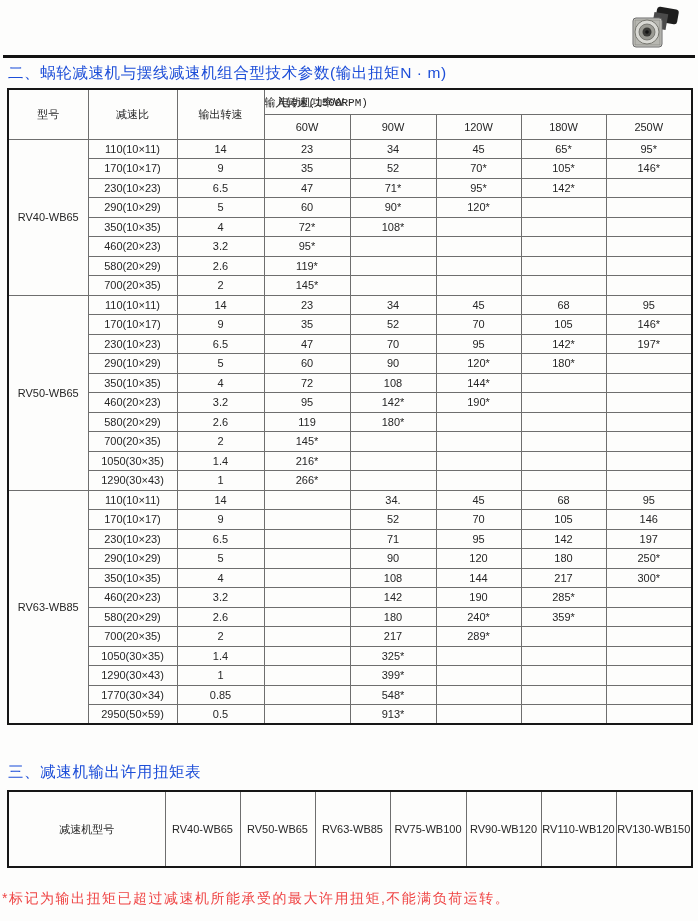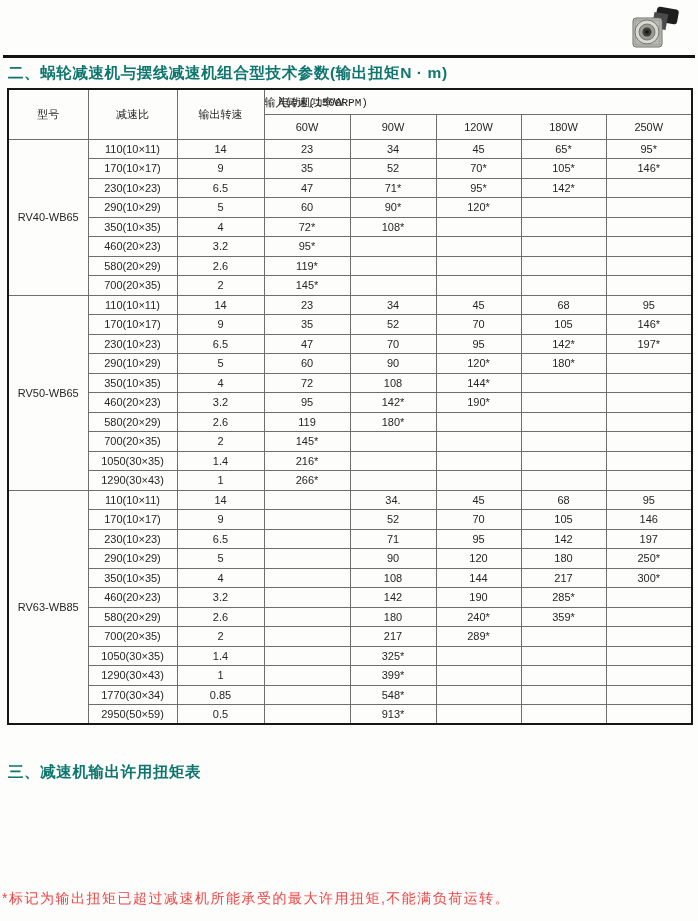--- a/index.html
+++ b/index.html
@@ -19,22 +19,22 @@
     position: absolute;
     top: 55px; left: 3px;
     width: 692px; height: 3px;
     background: #121212;
   }
 
   .title {
     position: absolute;
     left: 8px;
     font-size: 15.5px;
-    font-weight: bold;
-    color: #0f766e;
+    font-weight: normal;
+    color: #1d4ed8;
     letter-spacing: 0.6px;
     white-space: nowrap;
   }
   #title1 { top: 63px; }
   #title2 { top: 762px; }
 
   table {
     border-collapse: collapse;
     table-layout: fixed;
     position: absolute;
@@ -428,18 +428,28 @@
       <col style="width:157px">
         <col style="width:75px">
         <col style="width:75px">
         <col style="width:75px">
       <col style="width:76px">
         <col style="width:75px">
         <col style="width:75px">
         <col style="width:76px">
     </colgroup>
     <tbody>
+      <tr id="t2-row1">
+        <td>减速机型号</td>
+      <td>RV40-WB65</td>
+          <td>RV50-WB65</td>
+          <td>RV63-WB85</td>
+          <td>RV75-WB100</td>
+          <td>RV90-WB120</td>
+          <td>RV110-WB120</td>
+          <td>RV130-WB150</td>
+        </tr>
     </tbody>
   </table>
 
   <div class="footnote">*标记为输出扭矩已超过减速机所能承受的最大许用扭矩,不能满负荷运转。</div>
 
 </div>
 
 </body></html>

